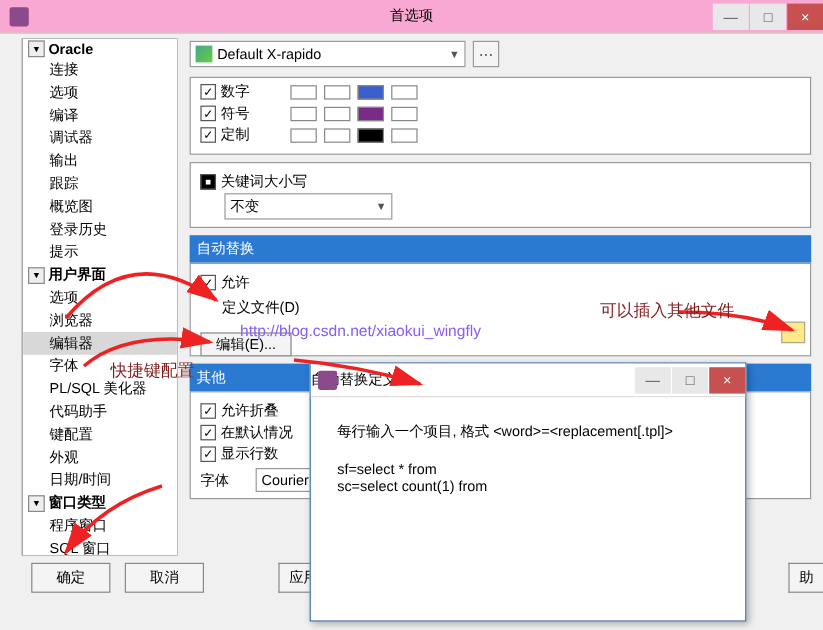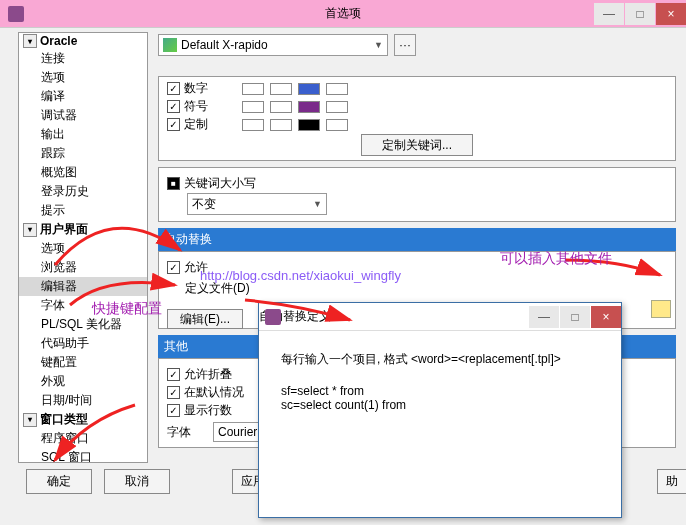--- a/index.html
+++ b/index.html
@@ -9,21 +9,21 @@
 .titlebar .winbtns{position:absolute;right:0;display:flex}
 .titlebar .winbtn{width:30px;height:22px;display:flex;align-items:center;justify-content:center;color:#555;margin-left:1px;background:#e8e8e8}
 .titlebar .winbtn.close{background:#c75050;color:#fff}
 .main{display:flex;height:435px}
 .sidebar{width:130px;border:1px solid #999;background:#fff;margin:4px 0 0 18px;overflow-y:auto;overflow-x:hidden}
 .cat{display:flex;align-items:center;padding:1px 4px;font-weight:bold;cursor:pointer}
 .cat .arrow{width:14px;height:14px;border:1px solid #888;margin-right:3px;display:flex;align-items:center;justify-content:center;font-size:8px;background:#eee}
 .item{padding:1px 4px 1px 22px;cursor:pointer}
 .item.sel{background:#d8d8d8}
 .content{flex:1;padding:6px 10px 0 10px;position:relative}
-.toprow{display:flex;align-items:flex-start;gap:6px;margin-bottom:20px}
+.toprow{display:flex;align-items:flex-start;gap:6px;margin-bottom:8px}
 .combo{height:22px;border:1px solid #999;background:#fff;padding:0 4px;display:flex;align-items:center}
 .combo.wide{width:230px}
 .combo .icn{width:14px;height:14px;background:linear-gradient(135deg,#4a8,#6c4);margin-right:4px}
 .combo .dd{margin-left:auto;font-size:9px;color:#555}
 .sqbtn{width:22px;height:22px;border:1px solid #999;background:#f4f4f4;display:flex;align-items:center;justify-content:center}
 .panel{border:1px solid #999;background:#fff;padding:6px 8px;margin-bottom:6px;position:relative}
 .chkrow{display:flex;align-items:center;gap:4px;margin:1px 0}
 .chk{width:13px;height:13px;border:1px solid #555;background:#fff;display:flex;align-items:center;justify-content:center;font-size:10px;color:#000}
 .swatches{display:flex;gap:6px;margin-left:30px}
 .sw{width:22px;height:12px;border:1px solid #888}
@@ -31,21 +31,21 @@
 .secthdr{background:#2a7ad2;color:#fff;padding:3px 6px;margin:6px 0 0 0}
 .folderbtn{position:absolute;right:4px;top:48px;width:20px;height:18px;border:1px solid #aa8;background:#ffe98a}
 .bottombar{display:flex;gap:12px;padding:6px 0 0 26px;align-items:center}
 .modal{position:absolute;left:258px;top:302px;width:364px;height:216px;border:1px solid #3a6ea5;background:#fff;box-shadow:2px 2px 6px rgba(0,0,0,0.3)}
 .modal .mtitle{height:28px;background:#fff;display:flex;align-items:center;justify-content:flex-start;position:relative;border-bottom:1px solid #ddd}
 .modal .mtitle .icn{position:absolute;left:6px;width:16px;height:16px;background:#8b4a8b;border-radius:2px}
 .modal .mtitle .mwb{position:absolute;right:0;display:flex}
 .modal .mtitle .mwb div{width:30px;height:22px;display:flex;align-items:center;justify-content:center;background:#e8e8e8;margin-left:1px;color:#555}
 .modal .mtitle .mwb .mclose{background:#c75050;color:#fff}
 .modal .body{padding:6px 22px;font-family:monospace;white-space:pre-line}
-.anno{position:absolute;color:#a21caf;font-size:14px;pointer-events:none;z-index:5}
+.anno{position:absolute;color:#7f1d1d;font-size:14px;pointer-events:none;z-index:5}
 .arrow-svg{position:absolute;pointer-events:none;z-index:4}
 .wm{position:absolute;color:#8b5cf6;font-size:13px;z-index:1}
 .hrow{display:flex;align-items:center;gap:6px;margin:3px 0}
 .smallinput{height:20px;border:1px solid #999;background:#fff;padding:0 4px;display:flex;align-items:center;width:85px}
 .halfbtn{border:1px solid #888;border-right:none;background:#f4f4f4;padding:3px 8px}
 </style>
 </head>
 <body>
 
 <div class="titlebar">
@@ -130,21 +130,20 @@
       <div class="chkrow">
           <span class="chk">✓</span>
           <span>定制</span>
         <div class="swatches">
             <div class="sw" style="background:#fff"></div>
             <div class="sw" style="background:#fff"></div>
             <div class="sw" style="background:#000"></div>
             <div class="sw" style="background:#fff"></div>
           </div>
       </div>
-      <div style="text-align:center;margin-top:4px"><span class="btn">定制关键词...</span></div>
     </div>
 
     <div class="panel">
       <div class="chkrow">
           <span style="width:13px;height:13px;border:1px solid #555;background:#000;color:#fff;display:flex;align-items:center;justify-content:center;font-size:8px">■</span>
           <span>关键词大小写</span>
         </div>
       <div class="combo" style="width:140px;margin-left:20px">
           <span>不变</span>
           <span class="dd">▼</span>

